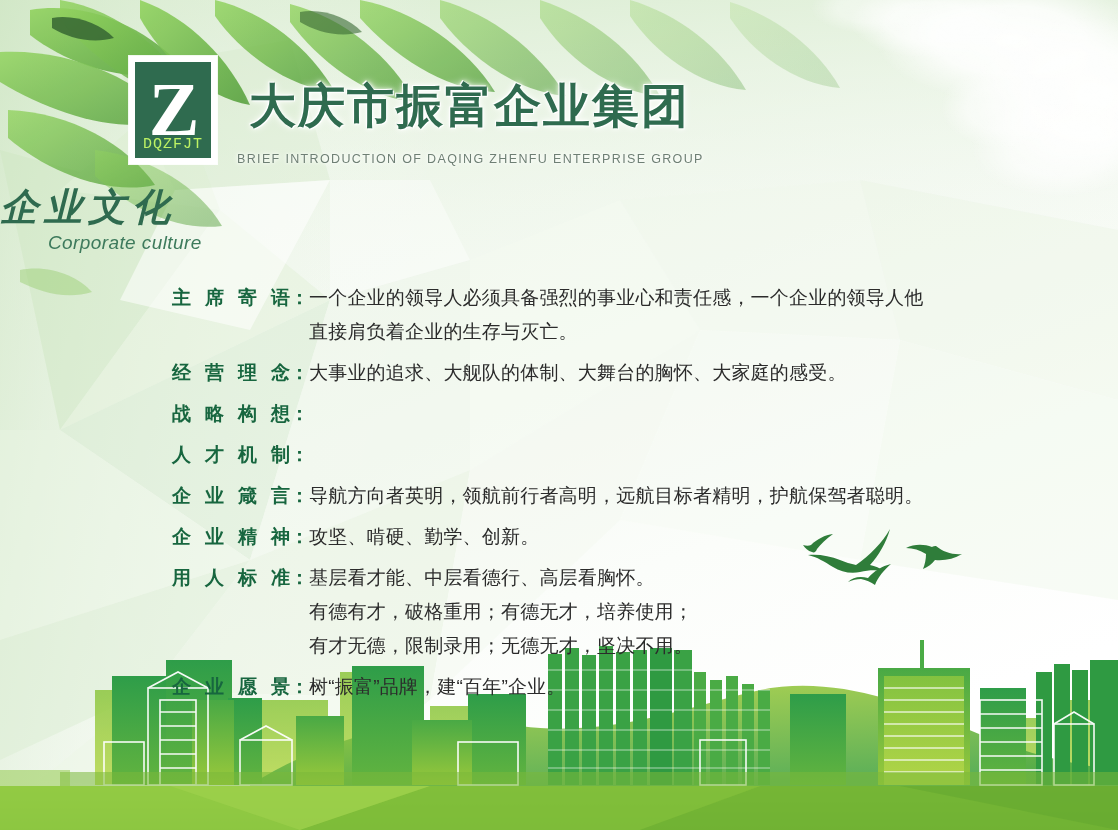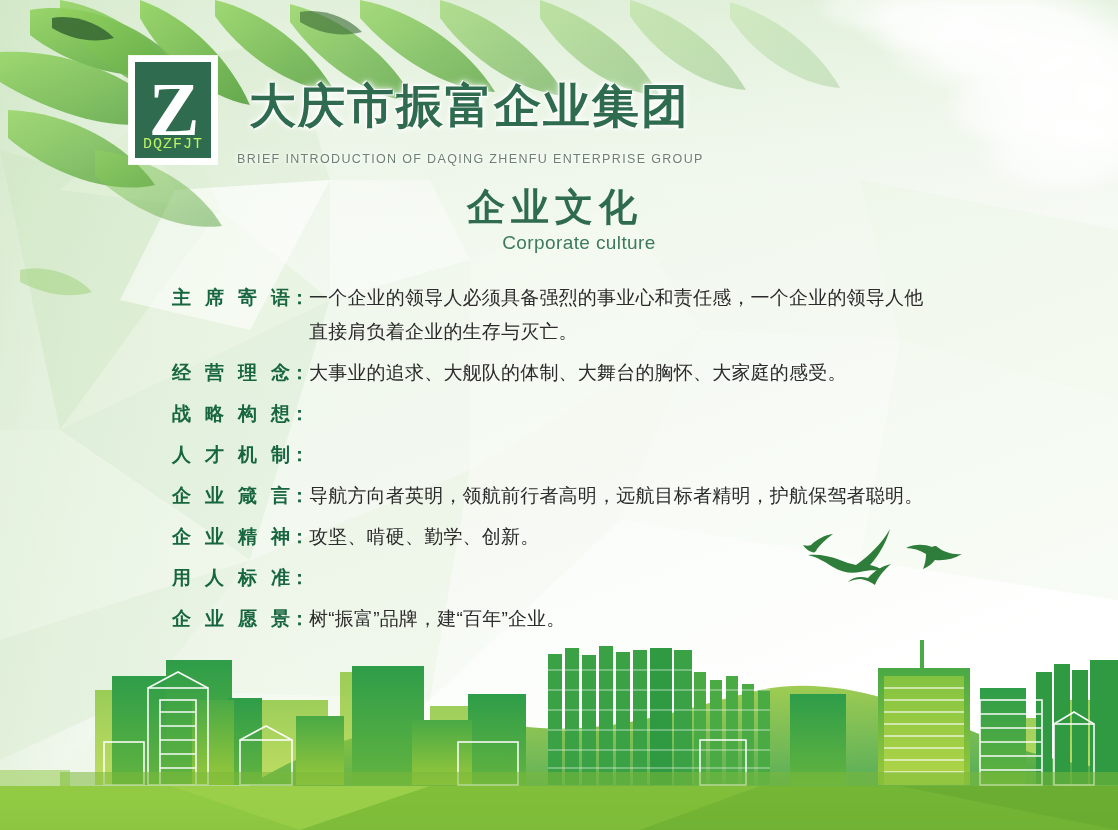--- a/index.html
+++ b/index.html
@@ -46,21 +46,21 @@
     text-shadow:0 0 4px #ffffff,0 0 8px #ffffff,1px 1px 0 #ffffff,-1px -1px 0 #ffffff;
     margin-left:12px;
   }
   .brand-en{
     margin-top:23px;font-size:12.5px;letter-spacing:1.35px;color:#6e7f74;
     white-space:nowrap;font-weight:400;
     text-shadow:0 0 3px #ffffff,0 0 6px #ffffff;
   }
 
   
-  .section-title{position:absolute;left:0;right:8px;top:188px;text-align:center;}
+  .section-title{position:absolute;left:0;right:8px;top:188px;font-style:italic;}
   .section-title .cn{
     font-size:38px;font-weight:700;color:#2f6b4f;letter-spacing:6px;line-height:1.05;
   }
   .section-title .en{
     margin-top:4px;font-size:19px;color:#3d7a5c;letter-spacing:.4px;font-weight:400;margin-left:48px;
   }
 
   
   .content{position:absolute;left:172px;top:281px;width:830px;}
   .row{display:flex;align-items:flex-start;margin-bottom:7px;}
@@ -403,20 +403,25 @@
         </div>
       </div>
       <div class="row">
         <div class="label">
           <span class="lch">用</span>
           <span class="lch">人</span>
           <span class="lch">标</span>
           <span class="lch">准</span>
         </div>
         <div class="colon">：</div>
+        <div class="text">
+          <span class="ln">基层看才能、中层看德行、高层看胸怀。</span>
+          <span class="ln">有德有才，破格重用；有德无才，培养使用；</span>
+          <span class="ln">有才无德，限制录用；无德无才，坚决不用。</span>
+        </div>
       </div>
       <div class="row">
         <div class="label">
           <span class="lch">企</span>
           <span class="lch">业</span>
           <span class="lch">愿</span>
           <span class="lch">景</span>
         </div>
         <div class="colon">：</div>
         <div class="text">

